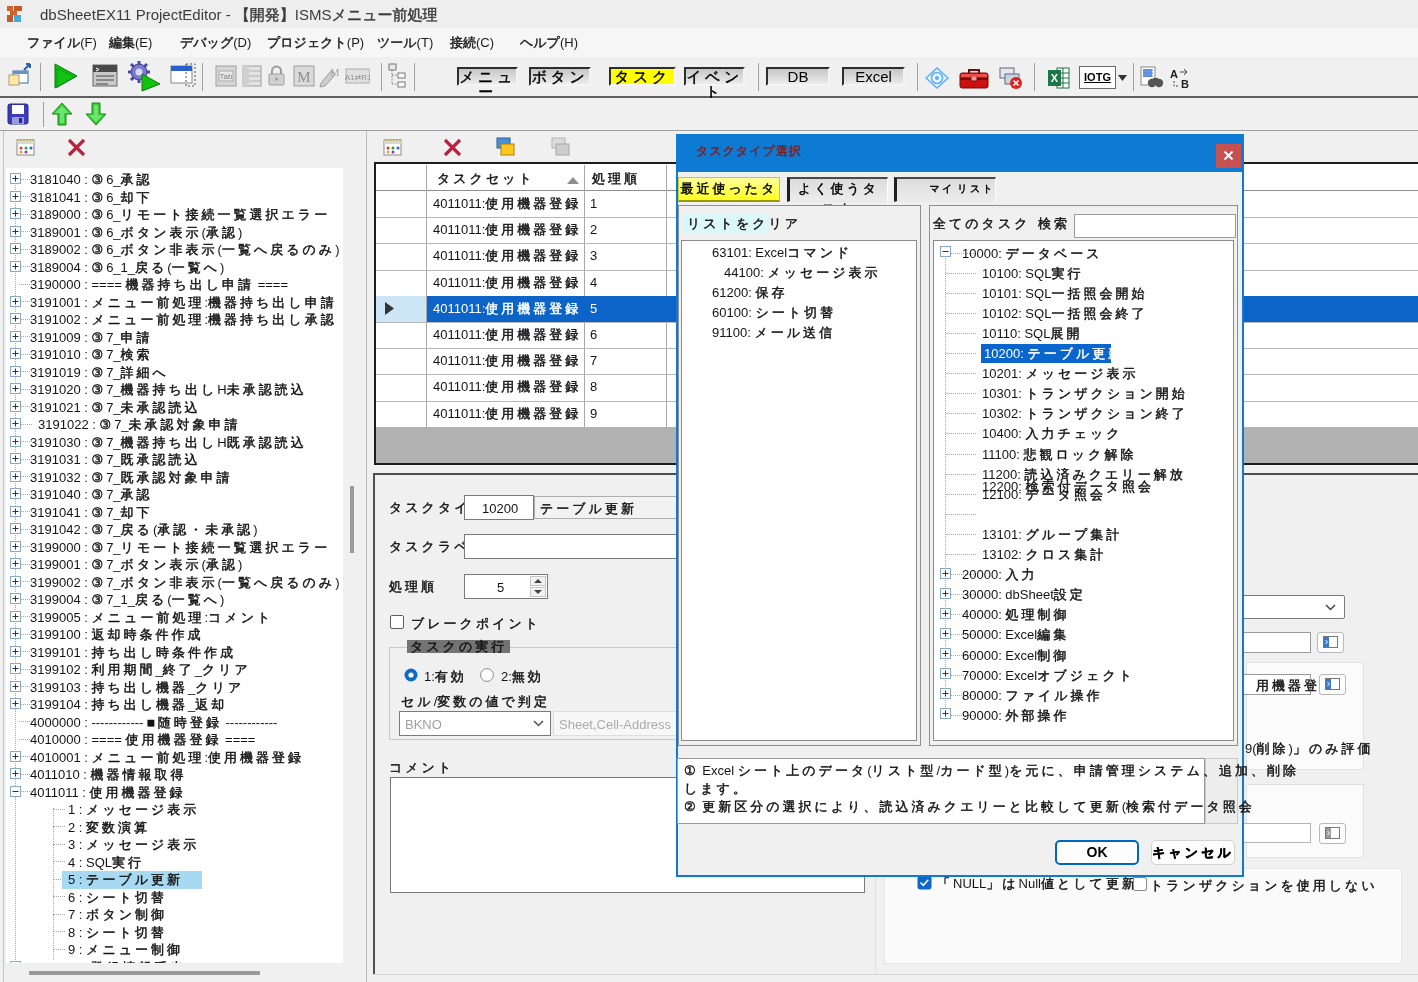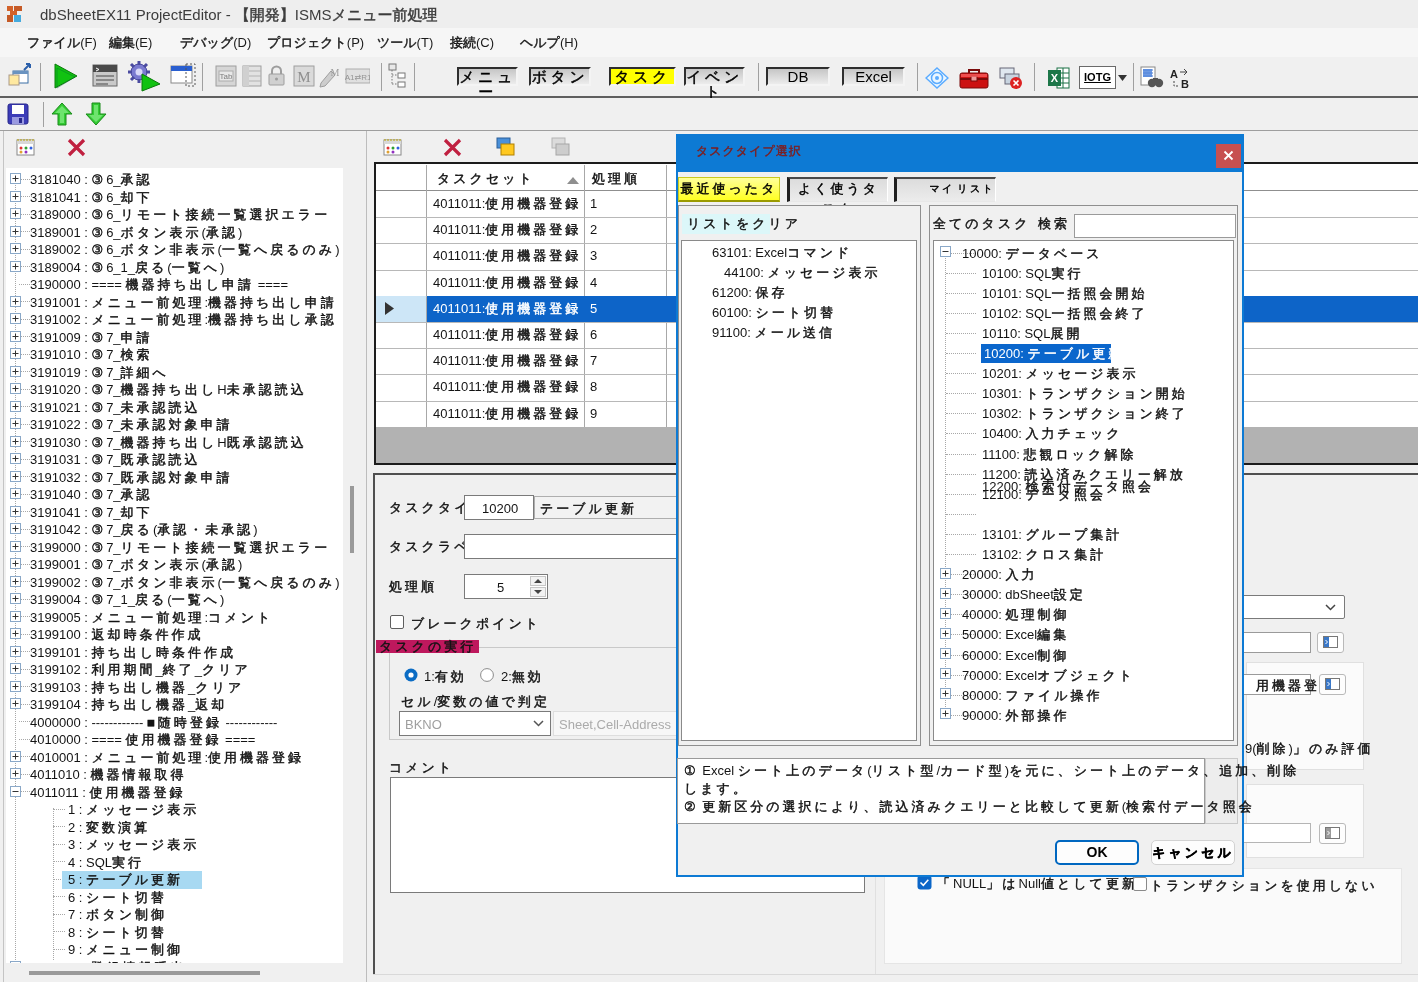--- a/index.html
+++ b/index.html
@@ -268,21 +268,21 @@
 <svg class="a" style="left:4px;top:233px" width="12" height="12">
       <rect x="0.5" y="0.5" width="10" height="10" fill="#fff" stroke="#8aa8c8"></rect>
       <path d="M2.5 5.5 h6 M5.5 2.5 v6" stroke="#333"></path>
     </svg>
 <div class="t" style="left:24px;top:232.5px">3191021 : <i class="j">③</i>7_<i class="j">未承認読込</i></div>
 <div class="a" style="left:13px;top:255.5px;width:13px;height:1px;border-top:1px dotted #a8a8a8"></div>
 <svg class="a" style="left:4px;top:250px" width="12" height="12">
       <rect x="0.5" y="0.5" width="10" height="10" fill="#fff" stroke="#8aa8c8"></rect>
       <path d="M2.5 5.5 h6 M5.5 2.5 v6" stroke="#333"></path>
     </svg>
-<div class="t" style="left:24px;top:250.0px">3191022 : <i class="j">③</i>7_<i class="j">未承認対象申請</i></div>
+<div class="t" style="left:32px;top:250.0px">3191022 : <i class="j">③</i>7_<i class="j">未承認対象申請</i></div>
 <div class="a" style="left:13px;top:273.0px;width:13px;height:1px;border-top:1px dotted #a8a8a8"></div>
 <svg class="a" style="left:4px;top:268px" width="12" height="12">
       <rect x="0.5" y="0.5" width="10" height="10" fill="#fff" stroke="#8aa8c8"></rect>
       <path d="M2.5 5.5 h6 M5.5 2.5 v6" stroke="#333"></path>
     </svg>
 <div class="t" style="left:24px;top:267.5px">3191030 : <i class="j">③</i>7_<i class="j">機器持ち出し</i>H<i class="j">既承認読込</i></div>
 <div class="a" style="left:13px;top:290.5px;width:13px;height:1px;border-top:1px dotted #a8a8a8"></div>
 <svg class="a" style="left:4px;top:285px" width="12" height="12">
       <rect x="0.5" y="0.5" width="10" height="10" fill="#fff" stroke="#8aa8c8"></rect>
       <path d="M2.5 5.5 h6 M5.5 2.5 v6" stroke="#333"></path>
@@ -502,21 +502,21 @@
 <div class="a" style="left:530px;top:587px;width:16px;height:10px;background:#f2f2f2;border:1px solid #c6c6c6;box-sizing:border-box"></div>
 <svg class="a" style="left:534px;top:579px" width="8" height="5">
     <polygon points="4,0 8,4 0,4" fill="#444"></polygon>
   </svg>
 <svg class="a" style="left:534px;top:590px" width="8" height="5">
     <polygon points="0,0 8,0 4,4" fill="#444"></polygon>
   </svg>
 <div class="a" style="left:390px;top:615px;width:14px;height:14px;background:#fff;border:1px solid #5f5f5f;border-radius:2px;box-sizing:border-box"></div>
 <div class="t" style="left:411px;top:617px"><i class="j">ブレークポイント</i></div>
 <div class="grp" style="left:389px;top:647px;width:477px;height:93px;border-color:#c9c9c9"></div>
-<div class="t" style="left:376px;top:640px;background:#be185d;padding:0 3px"><i class="j">タスクの実行</i></div>
+<div class="t" style="left:407px;top:640px;background:#737373;padding:0 3px"><i class="j">タスクの実行</i></div>
 <svg class="a" style="left:404px;top:668px" width="15" height="15">
 <circle cx="7" cy="7" r="6.5" fill="#0b6cc4"></circle>
     <circle cx="7" cy="7" r="2.6" fill="#fff"></circle>
   </svg>
 <div class="t" style="left:424px;top:670px">1:<i class="j">有効</i></div>
 <svg class="a" style="left:480px;top:668px" width="15" height="15">
 <circle cx="7" cy="7" r="6.4" fill="#fff" stroke="#8a8a8a"></circle>
   </svg>
 <div class="t" style="left:501px;top:670px">2:<i class="j">無効</i></div>
 <div class="t" style="left:401px;top:695px"><i class="j">セル</i>/<i class="j">変数の値で判定</i></div>
@@ -673,17 +673,17 @@
     </svg>
 <div class="t" style="left:962px;top:688.7px">80000: <i class="j">ファイル操作</i></div>
 <div class="a" style="left:946px;top:714.8px;width:30px;height:1px;border-top:1px dotted #a8a8a8"></div>
 <svg class="a" style="left:940px;top:708px" width="12" height="12">
       <rect x="0.5" y="0.5" width="10" height="10" fill="#fff" stroke="#8aa8c8"></rect>
       <path d="M2.5 5.5 h6 M5.5 2.5 v6" stroke="#333"></path>
     </svg>
 <div class="t" style="left:962px;top:708.8px">90000: <i class="j">外部操作</i></div>
 <div class="a" style="left:677px;top:758px;width:528px;height:66px;background:#fff;border:1px solid #9a9a9a;box-sizing:border-box"></div>
 <div class="a" style="left:1205px;top:758px;width:33px;height:66px;background:#ededed;border:1px solid #c9c9c9;box-sizing:border-box"></div>
-<div class="t" style="left:684px;top:764px"><i class="j">①</i> Excel <i class="j">シート上のデータ</i>(<i class="j">リスト型</i>/<i class="j">カード型</i>)<i class="j">を元に、シート上のデータ、追加、削除</i></div>
+<div class="t" style="left:684px;top:764px"><i class="j">①</i> Excel <i class="j">シート上のデータ</i>(<i class="j">リスト型</i>/<i class="j">カード型</i>)<i class="j">を元に、申請管理システム、追加、削除</i></div>
 <div class="t" style="left:684px;top:782px"><i class="j">します。</i></div>
 <div class="t" style="left:684px;top:800px"><i class="j">②</i> <i class="j">更新区分の選択により、読込済みクエリーと比較して更新</i>(<i class="j">検索付データ照会</i></div>
 <div class="a" style="left:1055px;top:840px;width:84px;height:25px;background:#fdfdfd;border:2px solid #0067c0;border-radius:5px;box-sizing:border-box;font-size:14px;font-weight:bold;text-align:center;line-height:21px;color:#000">OK</div>
 <div class="a" style="left:1151px;top:840px;width:84px;height:25px;background:#fdfdfd;border:1px solid #d2d2d2;border-radius:5px;box-sizing:border-box;font-size:13px;font-weight:bold;text-align:center;line-height:23px;color:#000"><i class="j">キャンセル</i></div>
   </div>
 </body></html>

